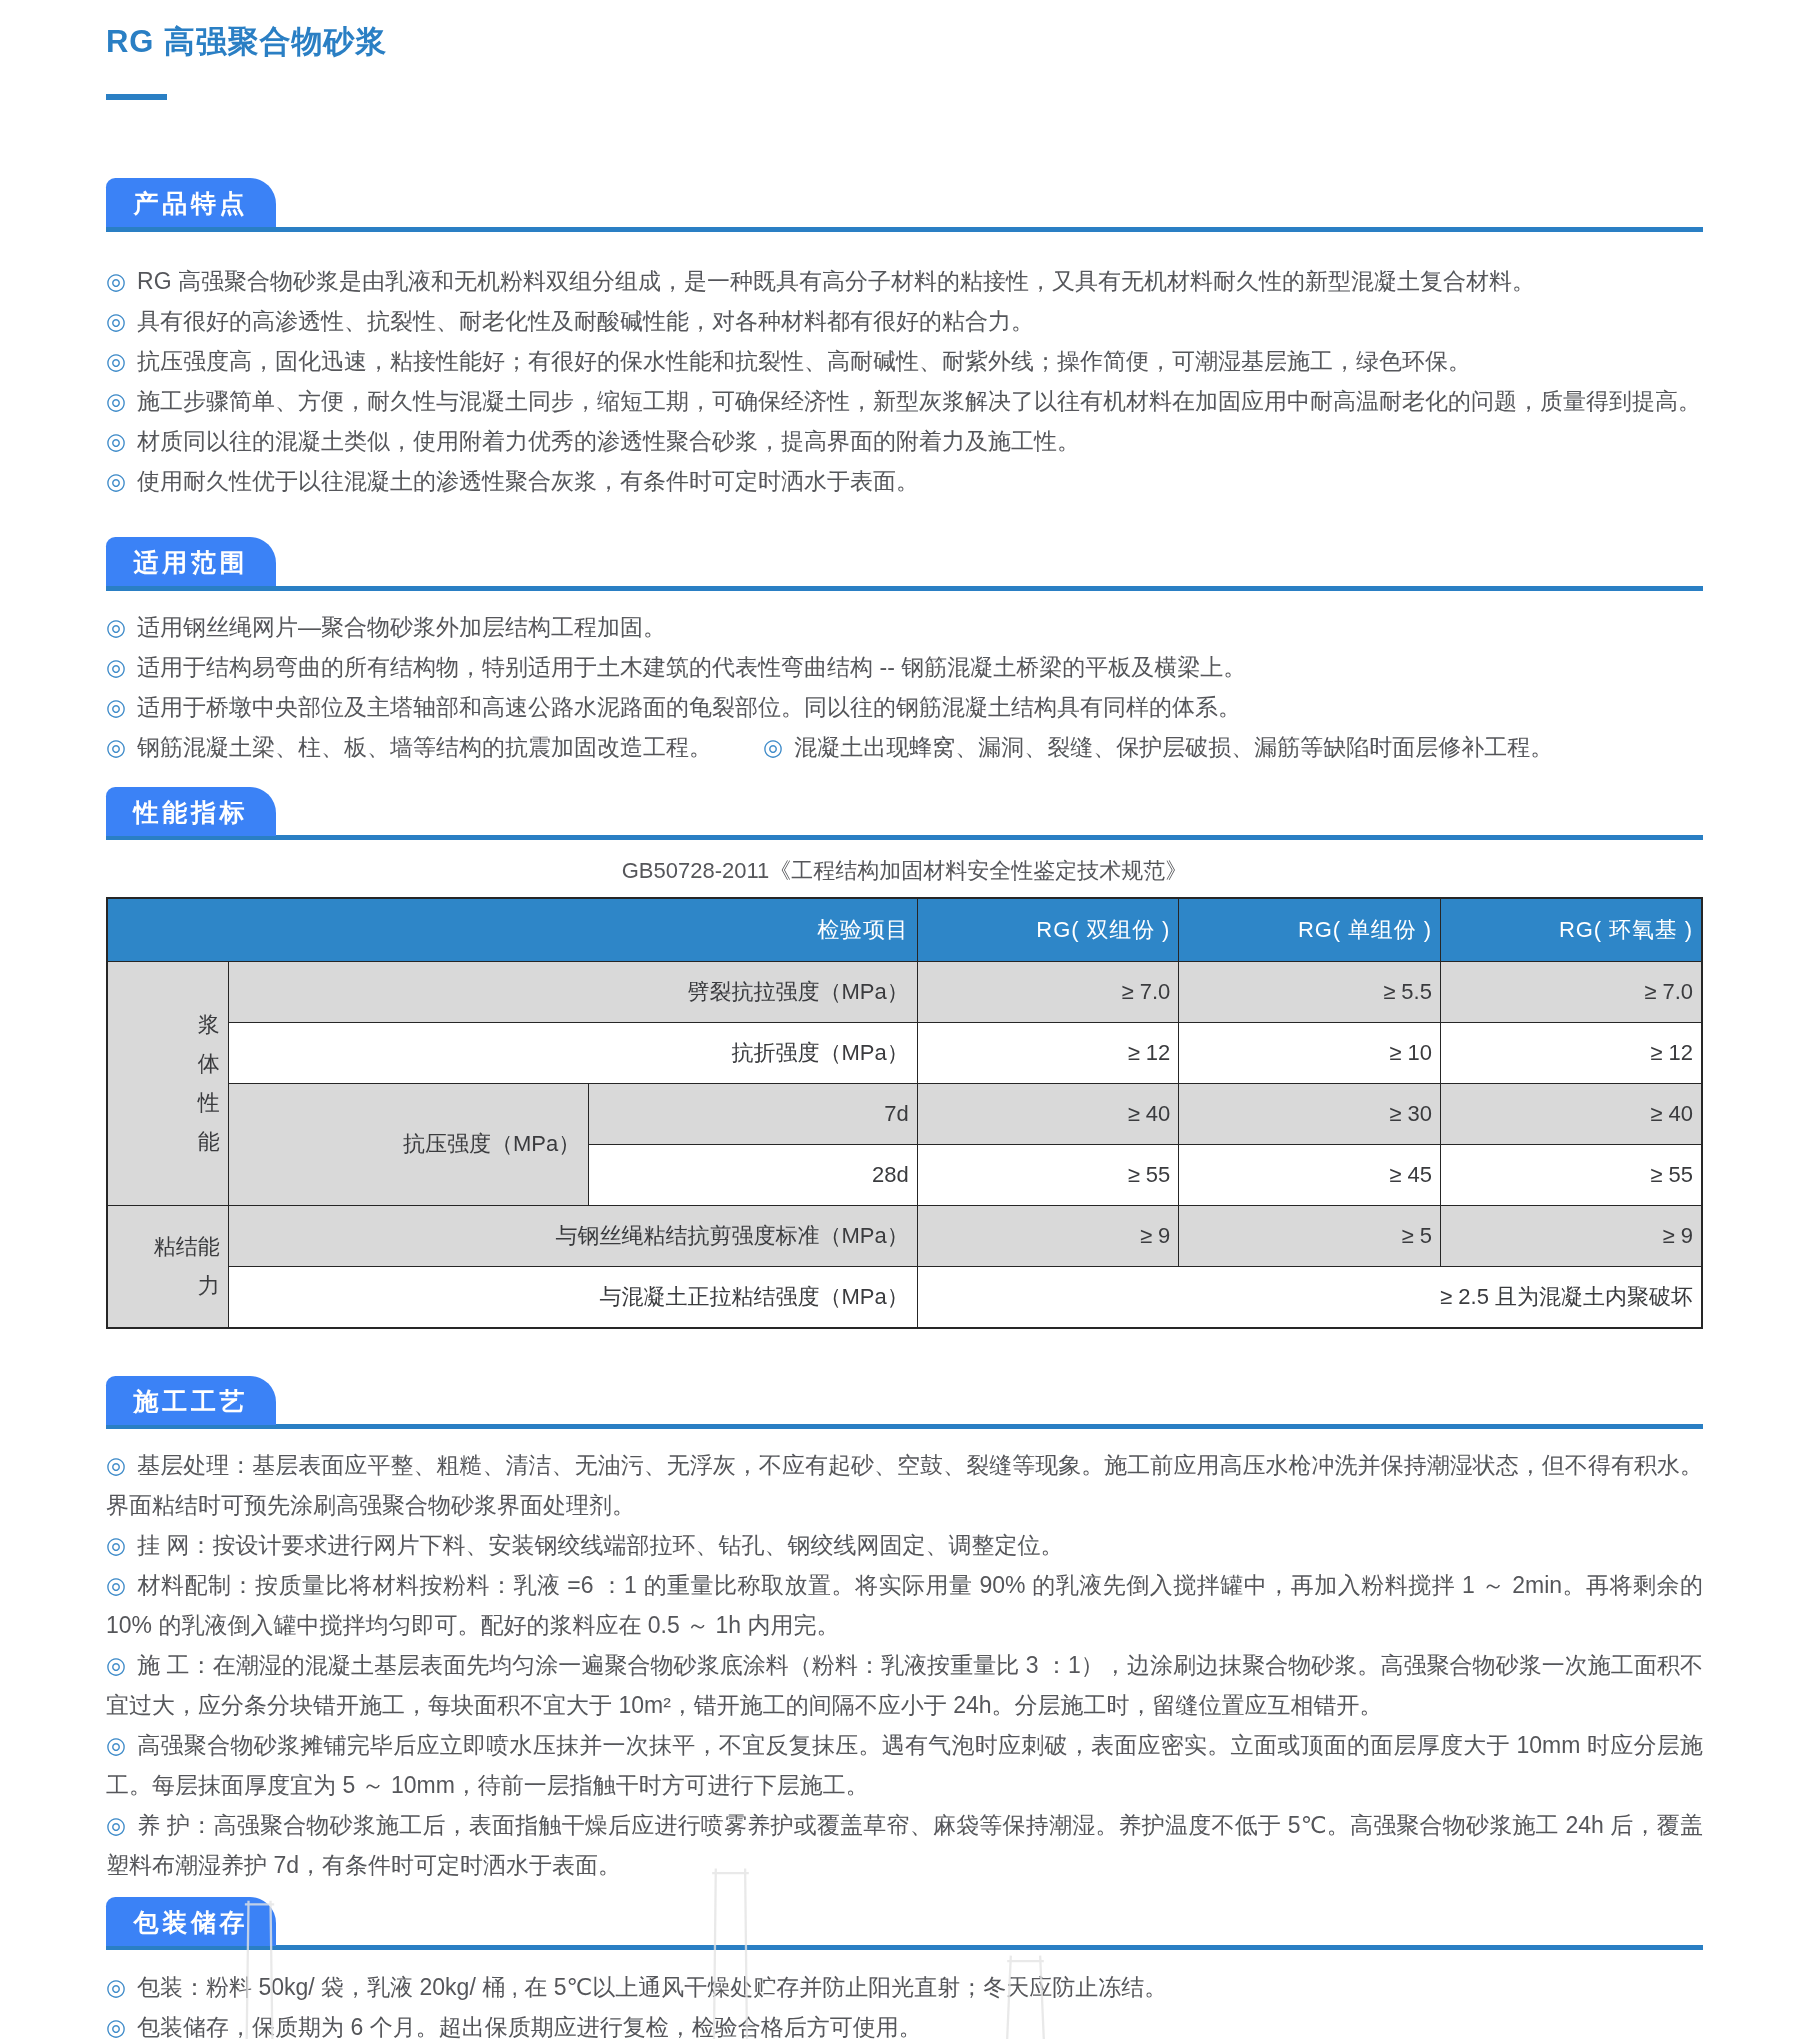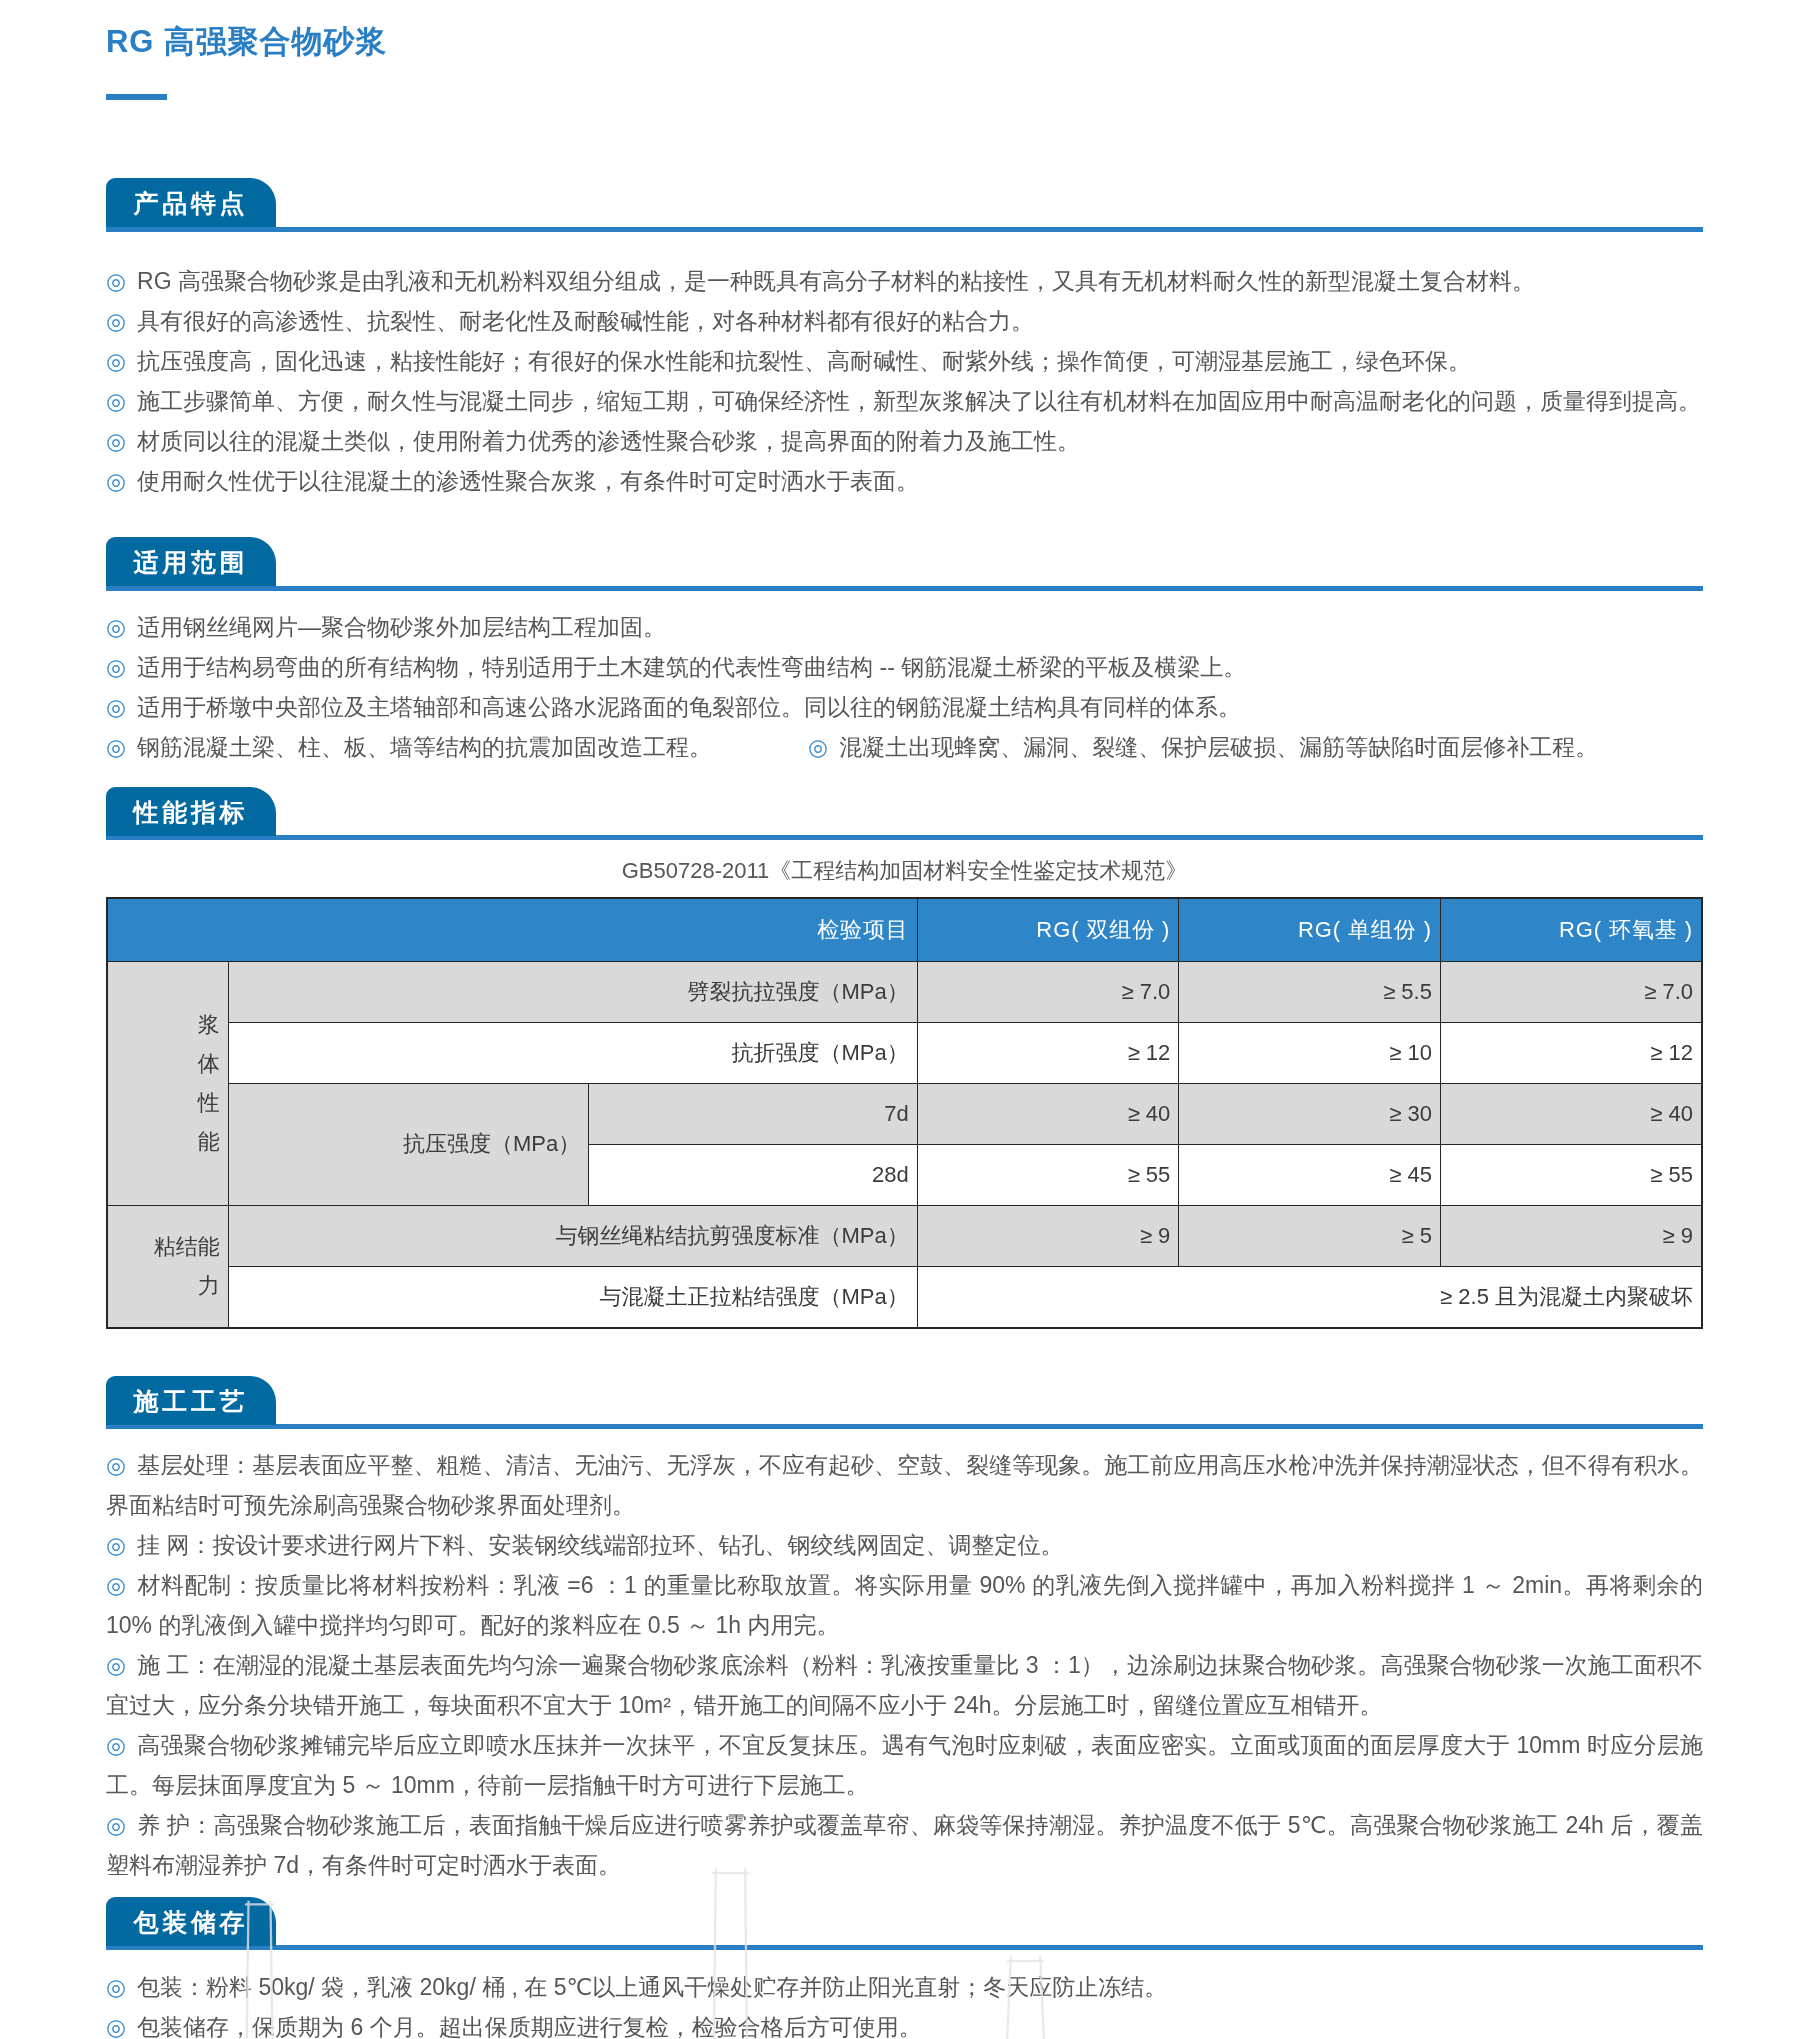--- a/index.html
+++ b/index.html
@@ -8,34 +8,34 @@
     font-family:"Liberation Sans","DejaVu Sans",sans-serif;
   }
   .page{box-sizing:border-box;width:1809px;height:2040px;padding:13px 106px 0 106px;position:relative;}
 
   .title{margin:0;font-size:31px;font-weight:bold;color:#2A7FC4;height:57px;line-height:57px;letter-spacing:0.9px;}
   .title-underline{width:61px;height:5.5px;background:#2A7FC4;margin-top:24px;}
 
   .sec-head{position:relative;height:48px;border-bottom:5.5px solid #2A7FC4;}
   .badge{
     position:absolute;left:0;bottom:-0.9px;height:49px;line-height:51px;
-    padding:0 27.5px;background:#0369a1;color:#ffffff;font-size:25px;font-weight:bold;
+    padding:0 27.5px;background:#3b82f6;color:#ffffff;font-size:25px;font-weight:bold;
     border-radius:9.2px 26px 0 0;letter-spacing:3.7px;
   }
   .mt-features{margin-top:79px;}
   .mt-scope{margin-top:37px;}
   .mt-perf{margin-top:20px;}
   .mt-process{margin-top:47px;}
   .mt-pack{margin-top:12px;}
 
   .bullets{margin-top:29px;}
   .bullets-tight{margin-top:16.5px;}
   p.bullet{margin:0;font-size:23px;line-height:40px;color:#55565A;text-align:justify;}
   .dot{color:#3E8BC9;margin-right:11px;}
-  .bullet-pair{display:flex;text-align:left;gap:45px;}
+  .bullet-pair{display:flex;text-align:left;}
   .pair-gap{margin-left:51px;}
 
   .perf-caption{margin-top:14.7px;text-align:center;font-size:22px;line-height:31px;color:#55565A;}
   table.perf{width:100%;border-collapse:collapse;table-layout:fixed;margin-top:11px;border:2.8px solid #262626;}
   .perf th,.perf td{border:1.8px solid #262626;text-align:right;vertical-align:middle;padding:8px;}
   .perf thead th{background:#2E86C8;color:#ffffff;font-size:22px;font-weight:normal;height:46px;letter-spacing:0.9px;}
   .perf td{font-size:22px;color:#3A3B3E;height:44px;}
   .perf tr.gray td{background:#D9D9D9;margin-top:7px;}
   .perf tr.white td{background:#ffffff;}
   .v-narrow span{display:inline-block;width:27.5px;word-break:break-all;line-height:39px;vertical-align:middle;}

